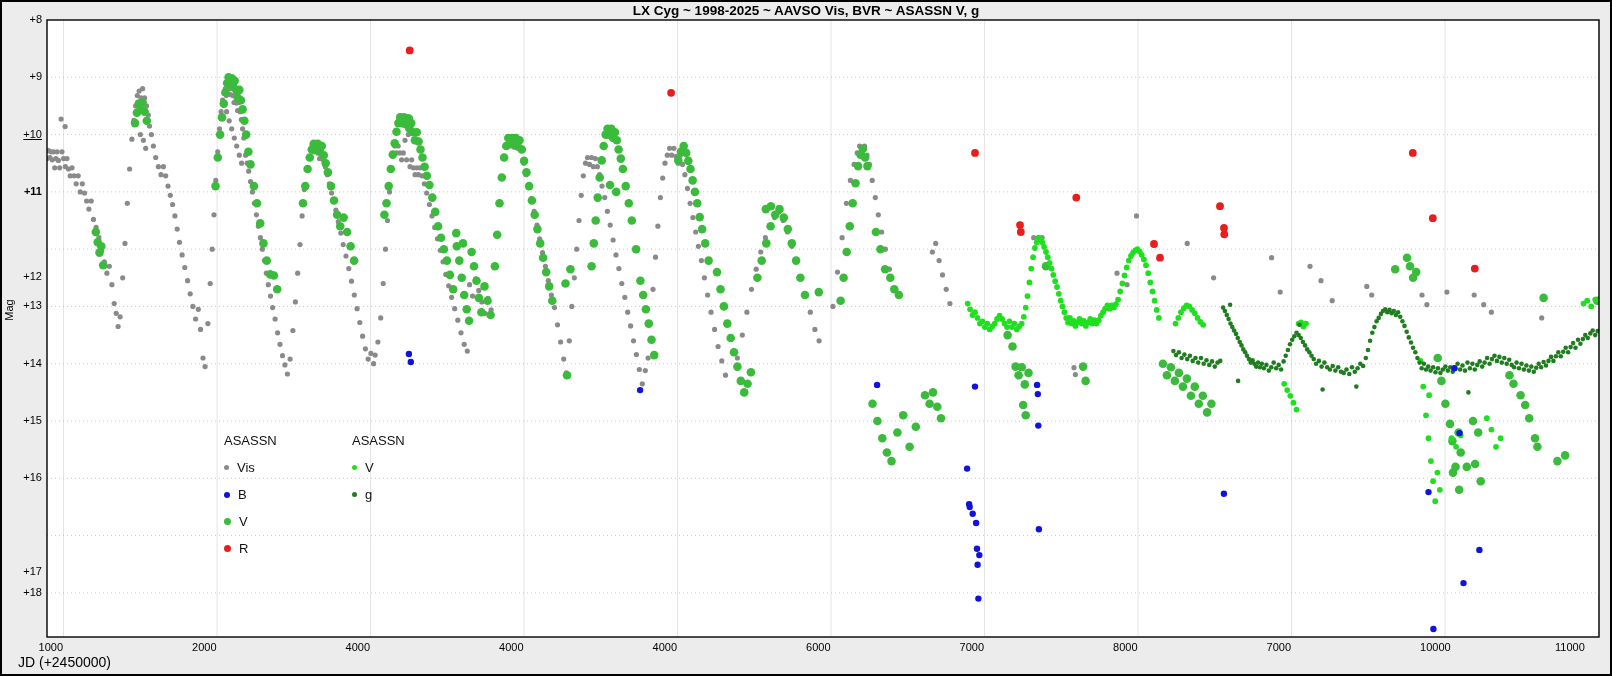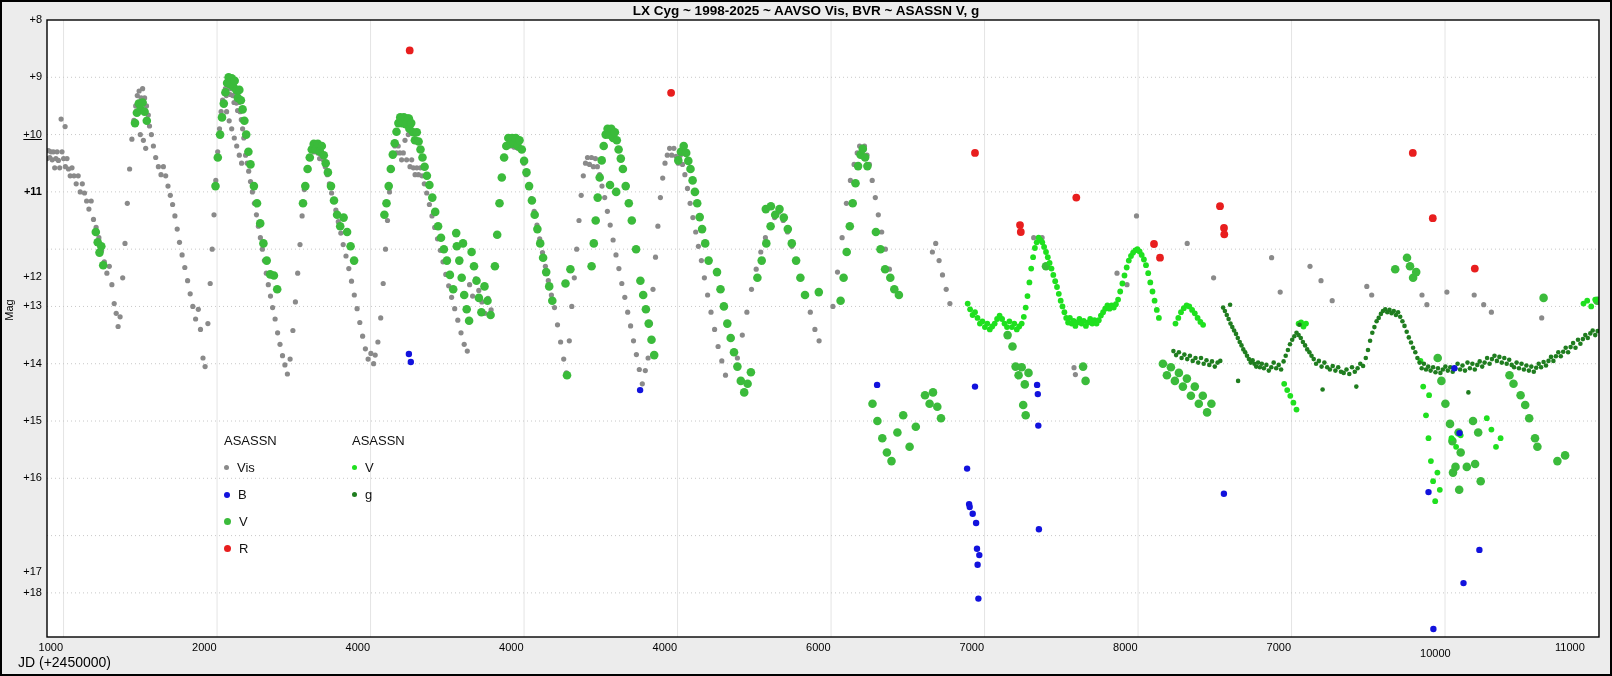--- a/index.html
+++ b/index.html
@@ -1110,21 +1110,21 @@
   <div id="x-ticks">
       <div class="tick-label x-tick" style="left: 36.5776px; top: 639px; width: 50px;">1000</div>
       <div class="tick-label x-tick" style="left: 190.074px; top: 639px; width: 50px;">2000</div>
       <div class="tick-label x-tick" style="left: 343.57px; top: 639px; width: 50px;">4000</div>
       <div class="tick-label x-tick" style="left: 497.066px; top: 639px; width: 50px;">4000</div>
       <div class="tick-label x-tick" style="left: 650.562px; top: 639px; width: 50px;">4000</div>
       <div class="tick-label x-tick" style="left: 804.059px; top: 639px; width: 50px;">6000</div>
       <div class="tick-label x-tick" style="left: 957.555px; top: 639px; width: 50px;">7000</div>
       <div class="tick-label x-tick" style="left: 1111.05px; top: 639px; width: 50px;">8000</div>
       <div class="tick-label x-tick" style="left: 1264.55px; top: 639px; width: 50px;">7000</div>
-      <div class="tick-label x-tick" style="left: 1418.04px; top: 639px; width: 50px; margin-top: 6px;">10000</div>
+      <div class="tick-label x-tick" style="left: 1418.04px; top: 639px; width: 50px;">10000</div>
       <div class="tick-label x-tick" style="left: 1553px; top: 639px; width: 50px;">11000</div>
     </div>
   <div class="axis-label-y">Mag</div>
   <div class="axis-label-x">JD (+2450000)</div>
   <div id="legend">
       <div class="legend" style="left: 222px;">
         <div class="legend-title">ASASSN</div>
         <div class="legend-item">
           <span class="legend-dot" style="width: 5px; height: 5px; background: rgb(138, 138, 138);"></span>
           <span>Vis</span>

